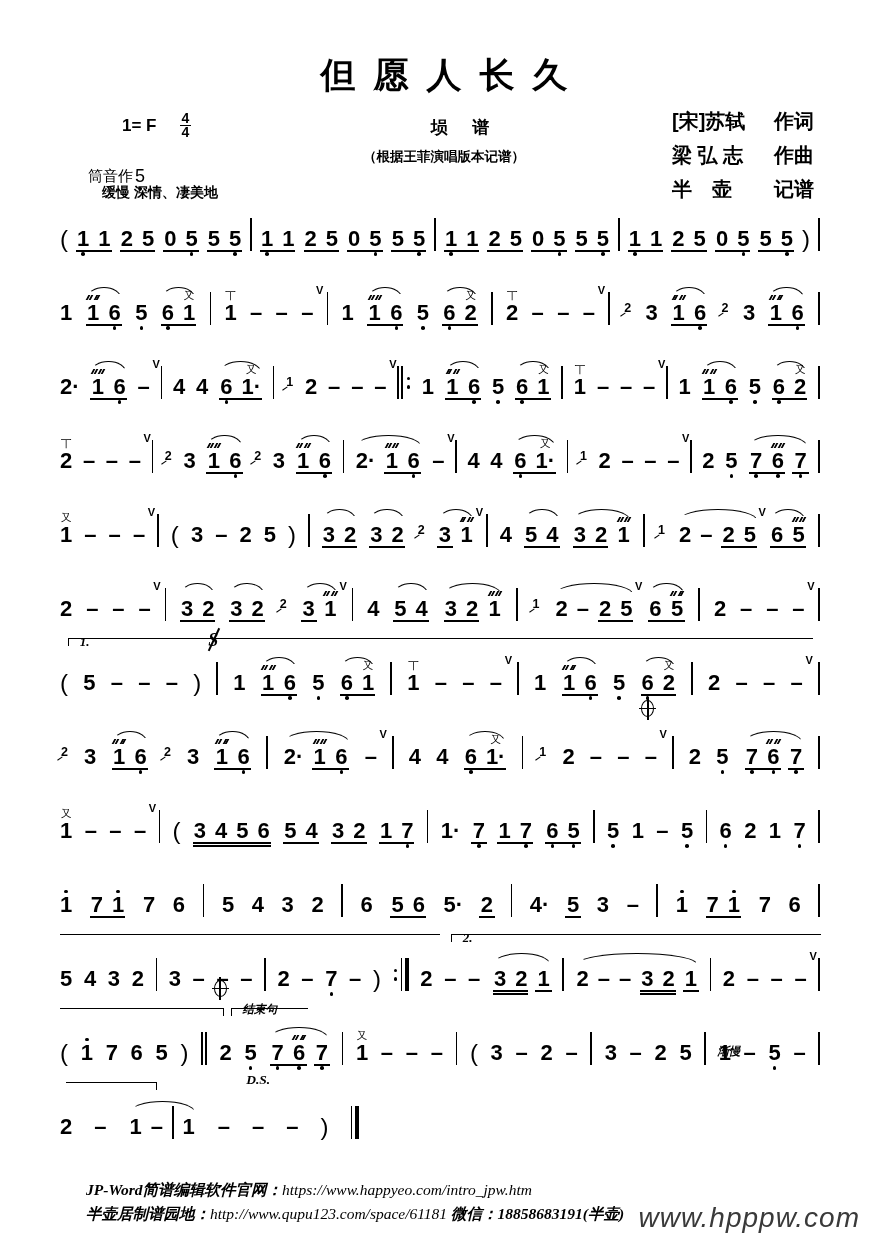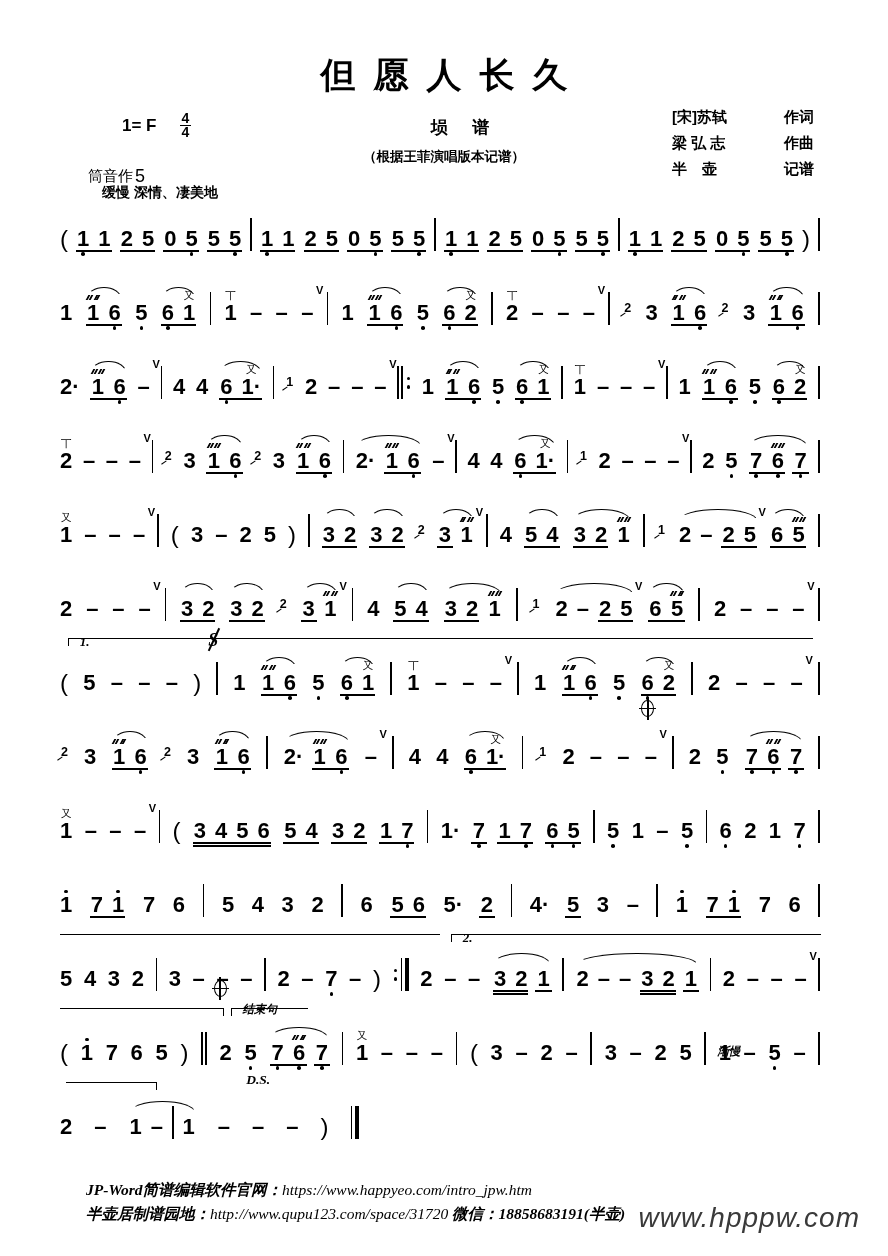--- a/index.html
+++ b/index.html
@@ -12,21 +12,21 @@
   .keysig{display:flex;align-items:center;gap:23px;margin-left:34px;}
   .frac{display:inline-flex;flex-direction:column;text-align:center;font-size:14px;line-height:13px;font-weight:700;}
   .frac b{border-bottom:1.6px solid #000;padding:0 2px;}
   .frac span{padding:0 2px;}
   .tongyin{margin-top:28px;font-size:15px;font-weight:400;display:flex;align-items:flex-start;}
   .ty5{position:relative;font-size:18px;line-height:18px;margin-left:2px;}
   .ty5 i{position:absolute;left:50%;bottom:-5px;width:3.5px;height:3.5px;margin-left:-2px;border-radius:50%;background:#000;}
   .subtitle{position:absolute;top:116px;left:16px;width:100%;text-align:center;font-size:17px;font-weight:700;letter-spacing:10px;text-indent:10px;}
   .subnote{position:absolute;top:148px;left:0;width:100%;text-align:center;font-size:13.5px;font-weight:700;}
   .credits{position:absolute;right:74px;top:108px;}
-  .credit-row{display:flex;justify-content:space-between;width:142px;font-size:15px;font-weight:700;margin-bottom:7px;}
+  .credit-row{display:flex;justify-content:space-between;width:142px;font-size:20px;font-weight:700;margin-bottom:7px;}
   .tempo{position:absolute;left:102px;top:184px;font-size:14px;font-weight:700;}
   
   .score{position:absolute;left:60px;right:68px;top:200px;}
   .music-line{position:relative;height:50px;margin-top:24px;display:flex;
               justify-content:space-between;align-items:flex-end;}
   .music-line.first{margin-top:8px;}
   .music-line.short{justify-content:flex-start;gap:22px;width:300px;}
   .tok{display:inline-flex;flex-direction:column;align-items:center;position:relative;}
   .ab{height:13px;display:flex;align-items:flex-end;justify-content:center;}
   .dg{font-size:22px;font-weight:700;line-height:23px;font-family:"Liberation Sans",sans-serif;}
@@ -2656,18 +2656,18 @@
           <i class="b3"></i>
         </span>
       </div>
     </div>
 
   <div class="footer">
     <div>
       <span class="lbl">JP-Word简谱编辑软件官网：</span><span>https://www.happyeo.com/intro_jpw.htm</span>
     </div>
     <div>
-      <span class="lbl">半壶居制谱园地：</span><span>http://www.qupu123.com/space/31720</span><span class="lbl">  微信：18858683191(半壶)</span>
+      <span class="lbl">半壶居制谱园地：</span><span>http://www.qupu123.com/space/61181</span><span class="lbl">  微信：18858683191(半壶)</span>
     </div>
   </div>
 
   <div class="watermark">www.hpppw.com</div>
 </div>
 
 </body></html>

